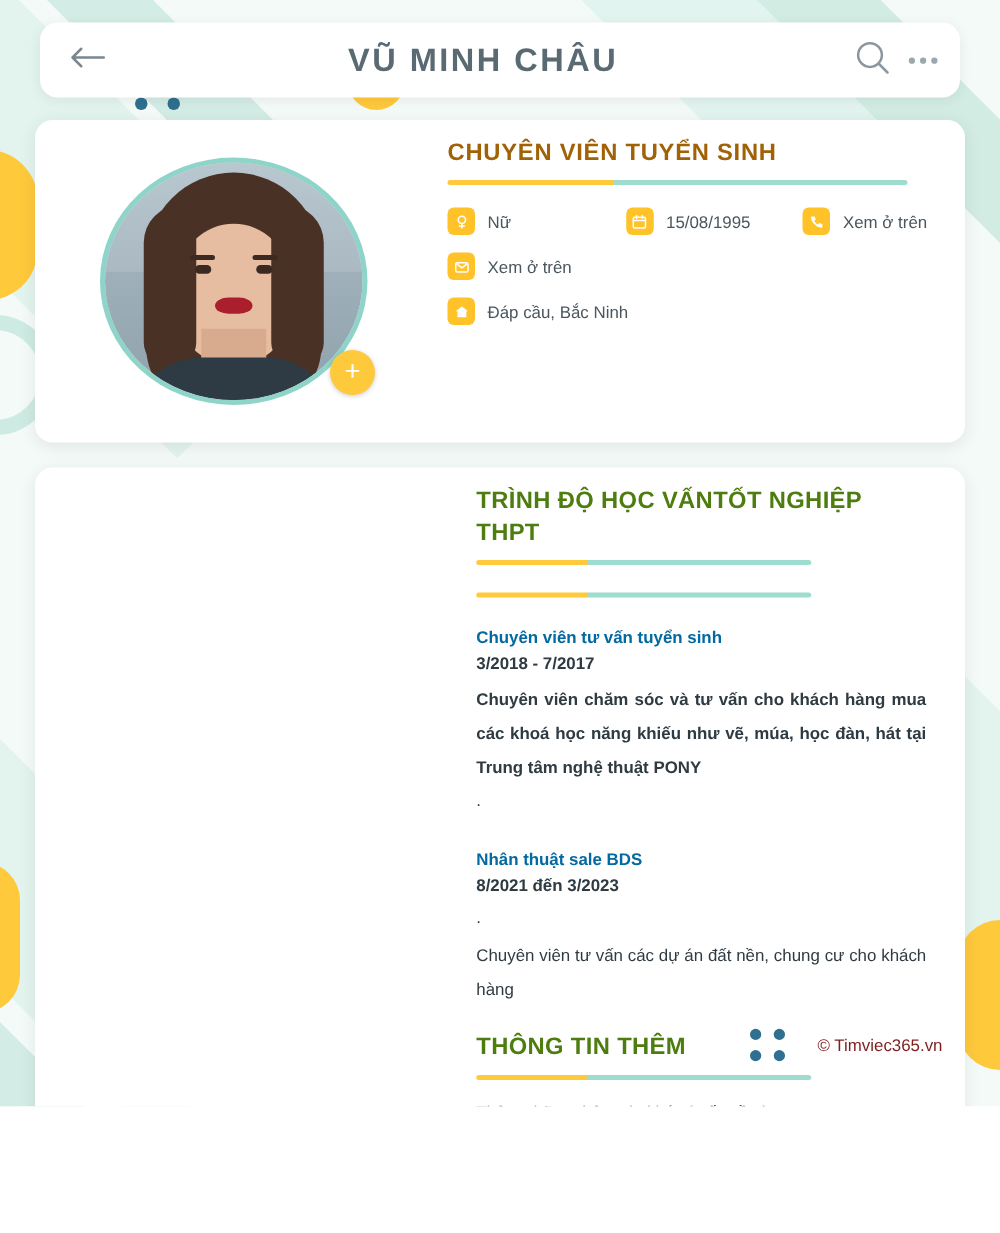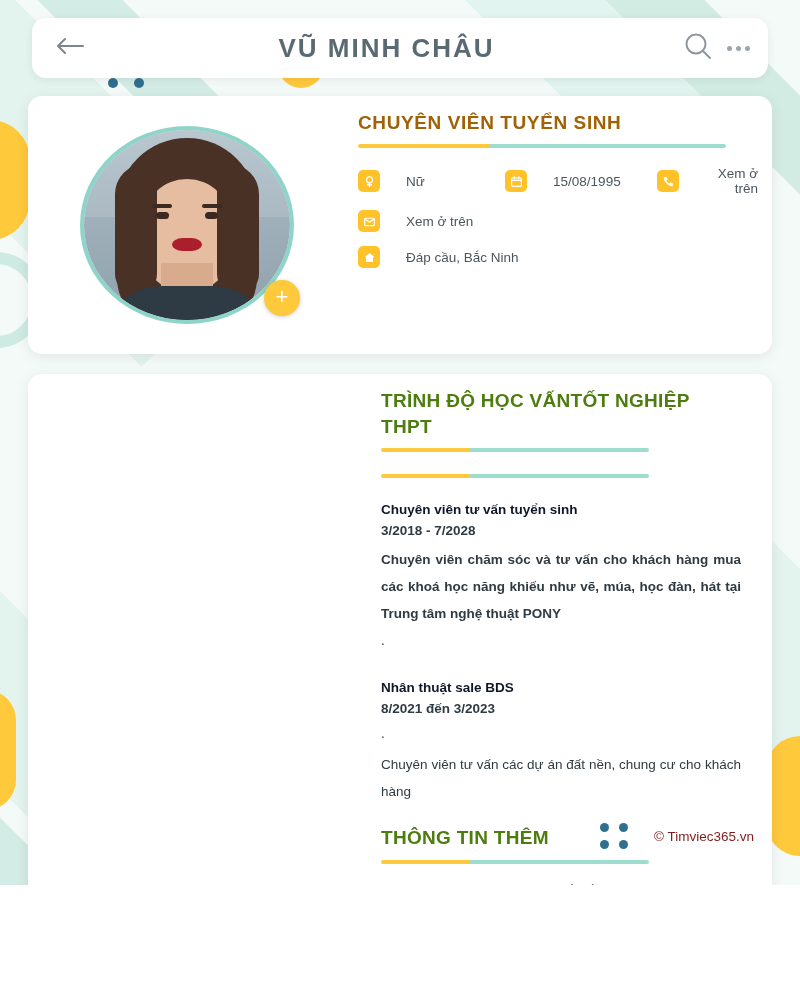--- a/index.html
+++ b/index.html
@@ -156,21 +156,21 @@
     color: #a16207; text-transform: uppercase;
   }
   .rule {
     height: 4px; width: 368px; margin-top: 10px;
     background: linear-gradient(to right, #ffc93c 0 36%, #9fdcd0 36% 100%);
     border-radius: 2px;
   }
   .info-rows { margin-top: 18px; }
   .info-line { display: flex; align-items: center; margin-bottom: 14px; }
   .info-item { display: flex; align-items: center; }
-  .info-item .txt { font-size: 13.5px; color: #4a565d; margin-left: 26px; text-align: right; }
+  .info-item .txt { font-size: 13.5px; color: #4a565d; margin-left: 10px; }
   .ic {
     width: 22px; height: 22px; border-radius: 5px;
     background: #ffc229;
     display: flex; align-items: center; justify-content: center;
     color: #fff; flex: none;
   }
   .ic svg { display: block; }
   .gap-col { width: 92px; }
 
   
@@ -179,21 +179,21 @@
   .sec-title {
     font-size: 19px; font-weight: bold; color: #4d7c0f;
     line-height: 1.35; letter-spacing: 0.3px;
   }
   .rule2 {
     height: 4px; width: 268px; margin-top: 9px; margin-bottom: 22px;
     background: linear-gradient(to right, #ffc93c 0 33%, #9fdcd0 33% 100%);
     border-radius: 2px;
   }
   .exp-block { margin-bottom: 6px; }
-  .exp-role { font-size: 13.5px; font-weight: bold; color: #0f172a; line-height: 1.55; }
+  .exp-role { font-size: 13.5px; font-weight: bold; color: #0369a1; line-height: 1.55; }
   .exp-date { font-size: 13.5px; font-weight: bold; color: #2f3b42; line-height: 1.55; }
   .exp-desc {
     font-size: 13.5px; font-weight: bold; color: #2f3b42;
     line-height: 2.0; text-align: justify; margin-top: 4px;
   }
   .exp-desc.normal { font-weight: normal; }
   .exp-dot { font-size: 13.5px; color: #2f3b42; line-height: 2.0; }
   .spacer-20 { height: 18px; }
   .extra-text { font-size: 13.5px; color: #3a464d; line-height: 1.8; }
 
@@ -348,21 +348,21 @@
     <div>
       <div class="sec-title">TRÌNH ĐỘ HỌC VẤNTỐT NGHIỆP THPT</div>
       <div class="rule2"></div>
     </div>
 
     <div>
       <div class="rule2"></div>
 
       <div class="exp-block">
         <div class="exp-role">Chuyên viên tư vấn tuyển sinh</div>
-        <div class="exp-date">3/2018 - 7/2028</div>
+        <div class="exp-date">3/2018 - 7/2017</div>
         <div class="exp-desc">Chuyên viên chăm sóc và tư vấn cho khách hàng mua các khoá học năng khiếu như vẽ, múa, học đàn, hát tại Trung tâm nghệ thuật PONY</div>
         <div class="exp-dot">.</div>
       </div>
 
       <div class="spacer-20"></div>
 
       <div class="exp-block">
         <div class="exp-role">Nhân thuật sale BDS</div>
         <div class="exp-date">8/2021 đến 3/2023</div>
         <div class="exp-dot">.</div>

